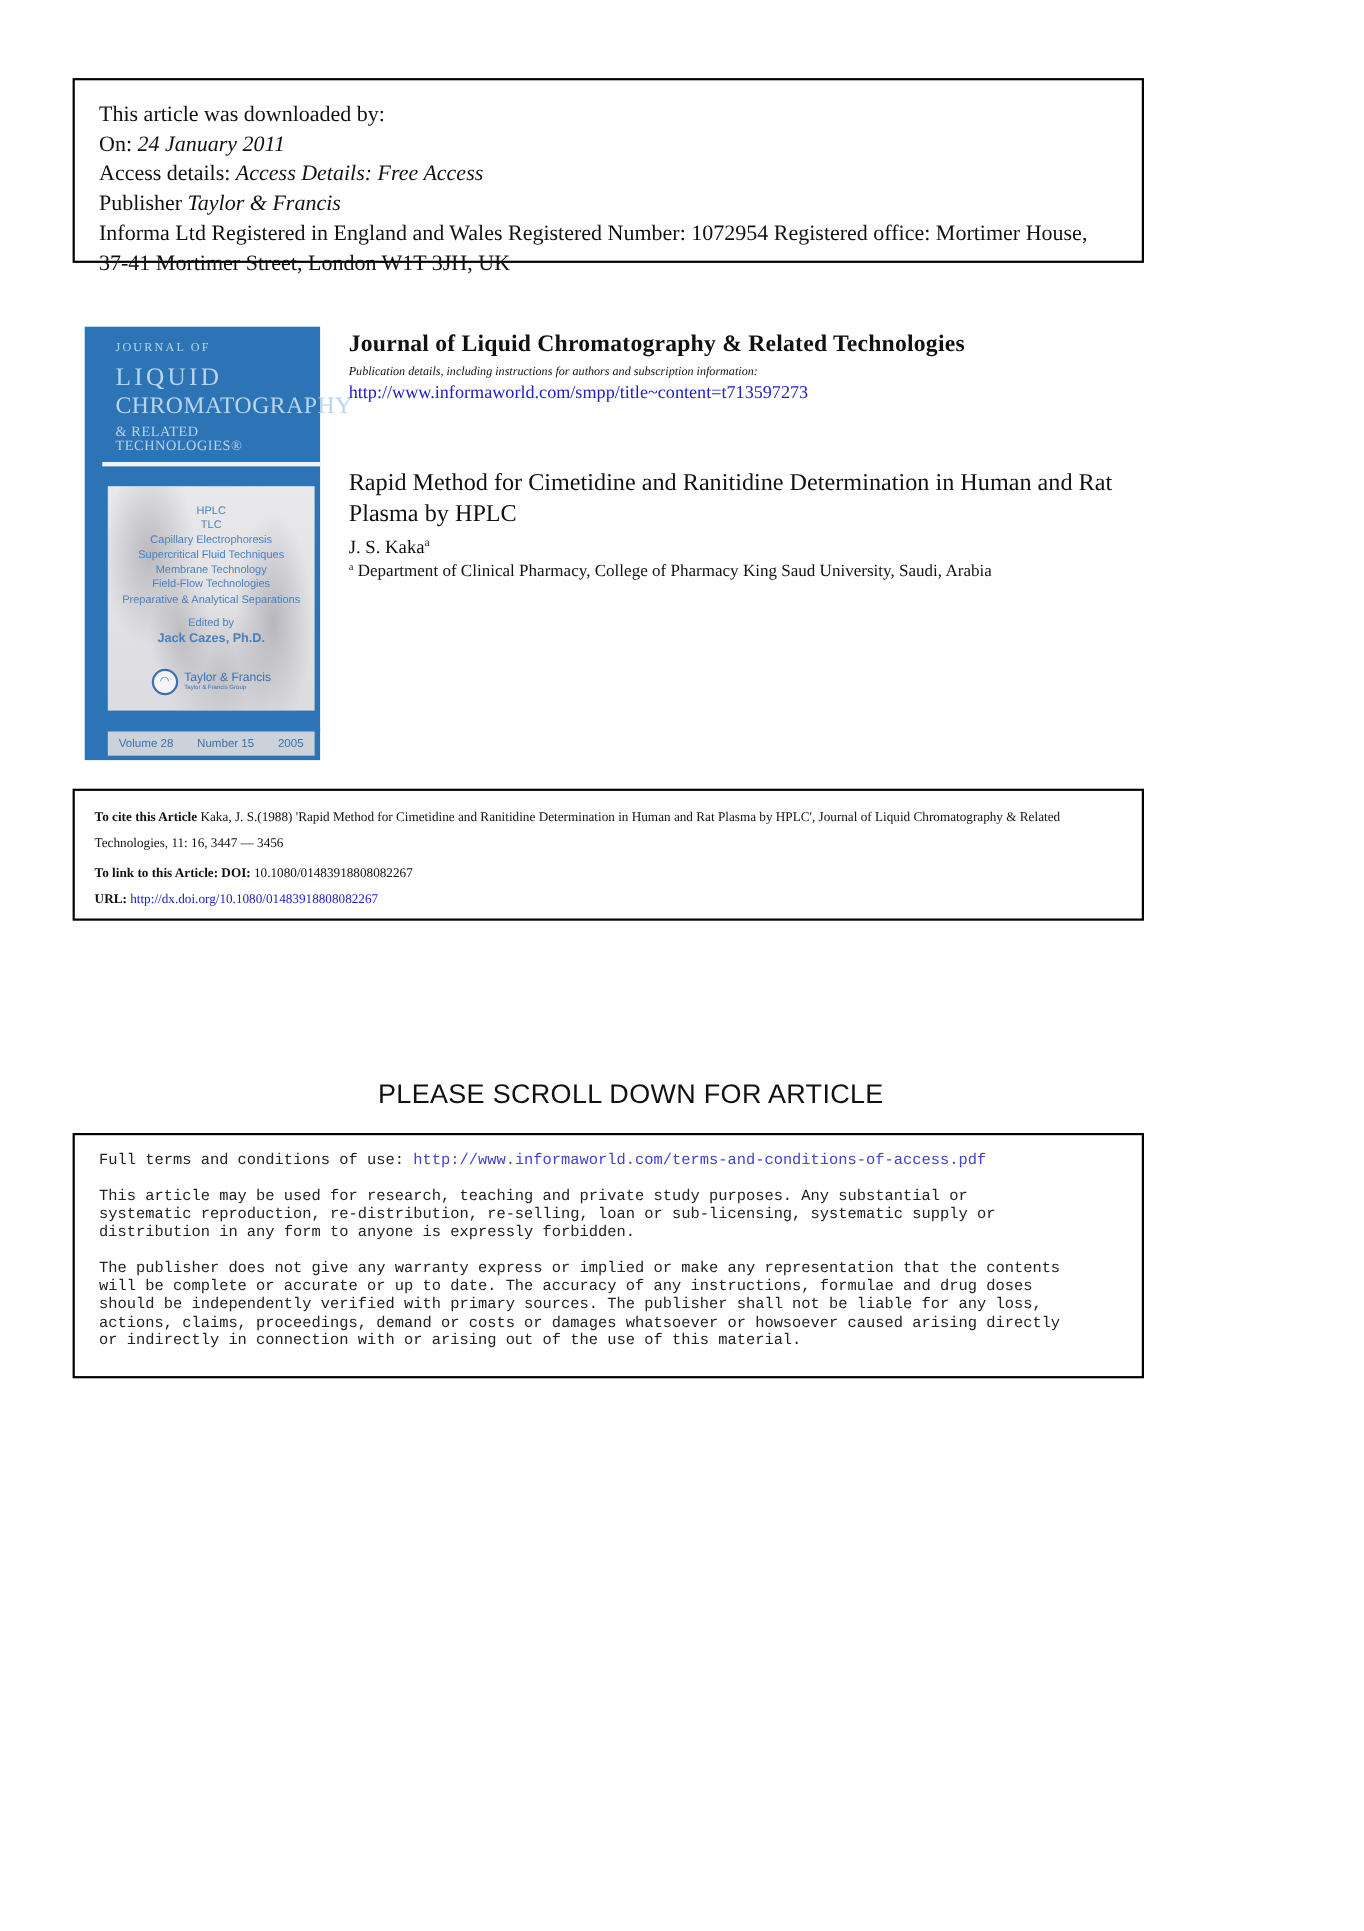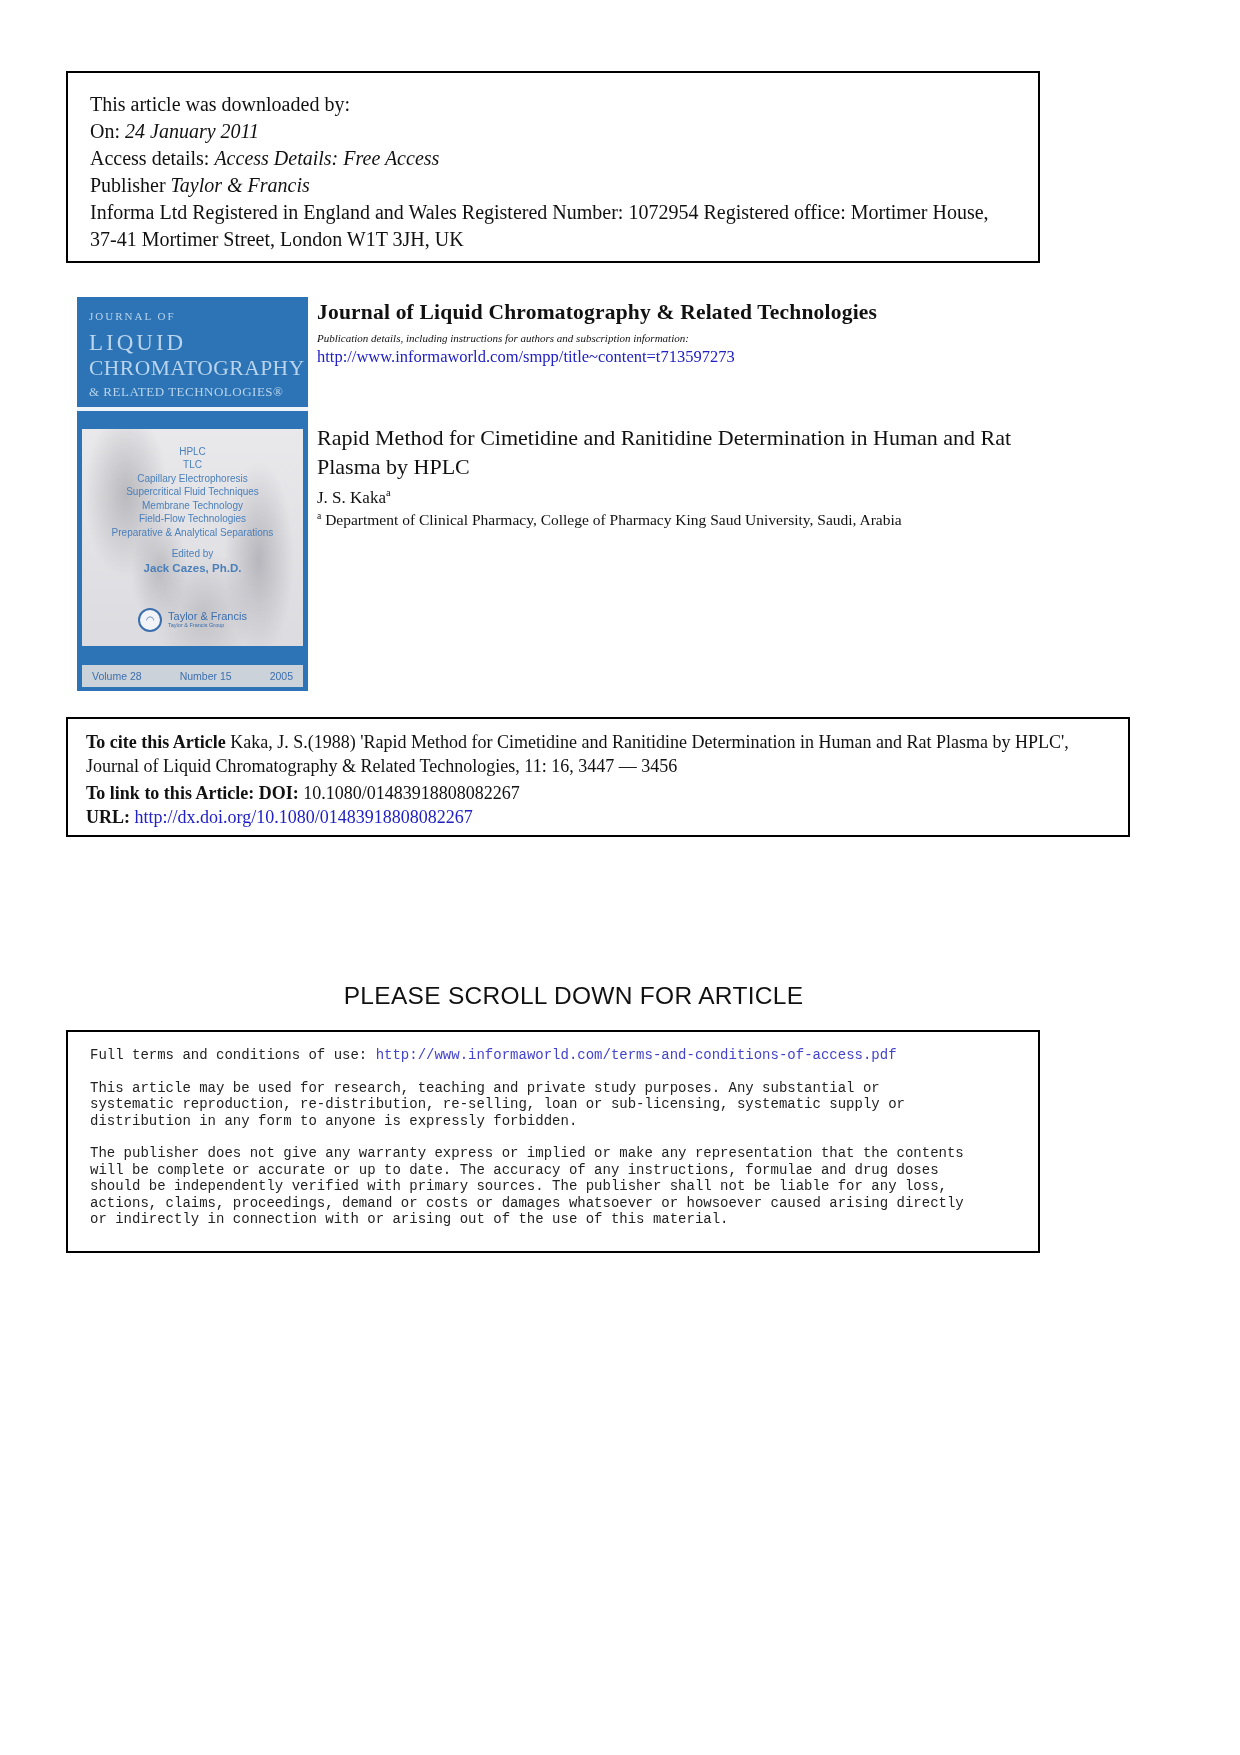--- a/index.html
+++ b/index.html
@@ -1,28 +1,28 @@
 <!DOCTYPE html>
 <html><head>
 <meta charset="utf-8">
 <style>
   html,body{margin:0;padding:0;background:#ffffff;}
   .page{position:relative;width:1240px;height:1755px;background:#ffffff;overflow:hidden;
         font-family:"Liberation Serif",serif;color:#111;}
   .bordered{border:2px solid #000;box-sizing:border-box;background:#fff;}
 
   
-  .download-box{position:absolute;left:66px;top:71px;width:974px;height:192px;
+  .download-box{position:absolute;left:66px;top:71px;width:974px;height:168px;
                 padding:18px 22px;font-size:20px;line-height:27px;}
   .download-box p{margin:0;}
   .ital{font-style:italic;}
 
   
-  .cover{position:absolute;left:77px;top:297px;width:231px;height:394px;
-         background:#2c74b6;display:flex;flex-direction:column;box-sizing:border-box;}
+  .cover{position:absolute;left:77px;top:297px;width:214px;height:394px;
+         background:#2c74b6;display:flex;flex-direction:column;box-sizing:border-box;padding-left:16px;}
   .cover-masthead{padding:14px 12px 6px 12px;color:#b9d4ec;line-height:1;}
   .mast-journal-of{font-size:11px;letter-spacing:2px;font-family:"Liberation Serif",serif;margin-bottom:9px;}
   .mast-liquid{font-size:23px;letter-spacing:3px;margin-bottom:4px;}
   .mast-chroma{font-size:21.5px;letter-spacing:0.5px;margin-bottom:5px;}
   .mast-related{font-size:13px;letter-spacing:0.5px;}
   .cover-separator{height:4px;background:#eef4fa;margin:3px 0 2px 0;}
   .cover-body{flex:1;margin:16px 5px;position:relative;text-align:center;
       background:
         radial-gradient(60px 120px at 20% 30%, rgba(150,150,155,.55), rgba(150,150,155,0) 70%),
         radial-gradient(50px 140px at 80% 60%, rgba(140,140,148,.5), rgba(140,140,148,0) 70%),
@@ -52,22 +52,22 @@
   .journal-url{margin:3px 0 0 0;font-size:16.5px;}
   a.link, .link{color:#2020c4;text-decoration:none;cursor:pointer;}
 
   .article-block{position:absolute;left:317px;top:423px;width:732px;}
   .article-title{margin:0;font-size:22px;line-height:29px;font-weight:normal;}
   .article-author{margin:7px 0 0 0;font-size:17px;}
   .article-affil{margin:3px 0 0 0;font-size:15.5px;}
   sup{font-size:62%;vertical-align:super;line-height:0;}
 
   
-  .citation-box{position:absolute;left:66px;top:717px;width:1064px;height:120px;
-                padding:12px 18px;font-size:18px;line-height:23.5px;}
+  .citation-box{position:absolute;left:66px;top:717px;width:974px;height:120px;
+                padding:12px 18px;font-size:12px;line-height:23.5px;}
   .citation-box p{margin:0;}
   .citation-box .row2{margin-top:4px;}
   .bold{font-weight:bold;}
 
   
   .scroll-notice{position:absolute;left:66px;top:982px;width:1015px;text-align:center;
                  font-family:"Liberation Sans",sans-serif;font-size:24.5px;color:#111;letter-spacing:0.3px;}
 
   
   .terms-box{position:absolute;left:66px;top:1030px;width:974px;height:223px;

